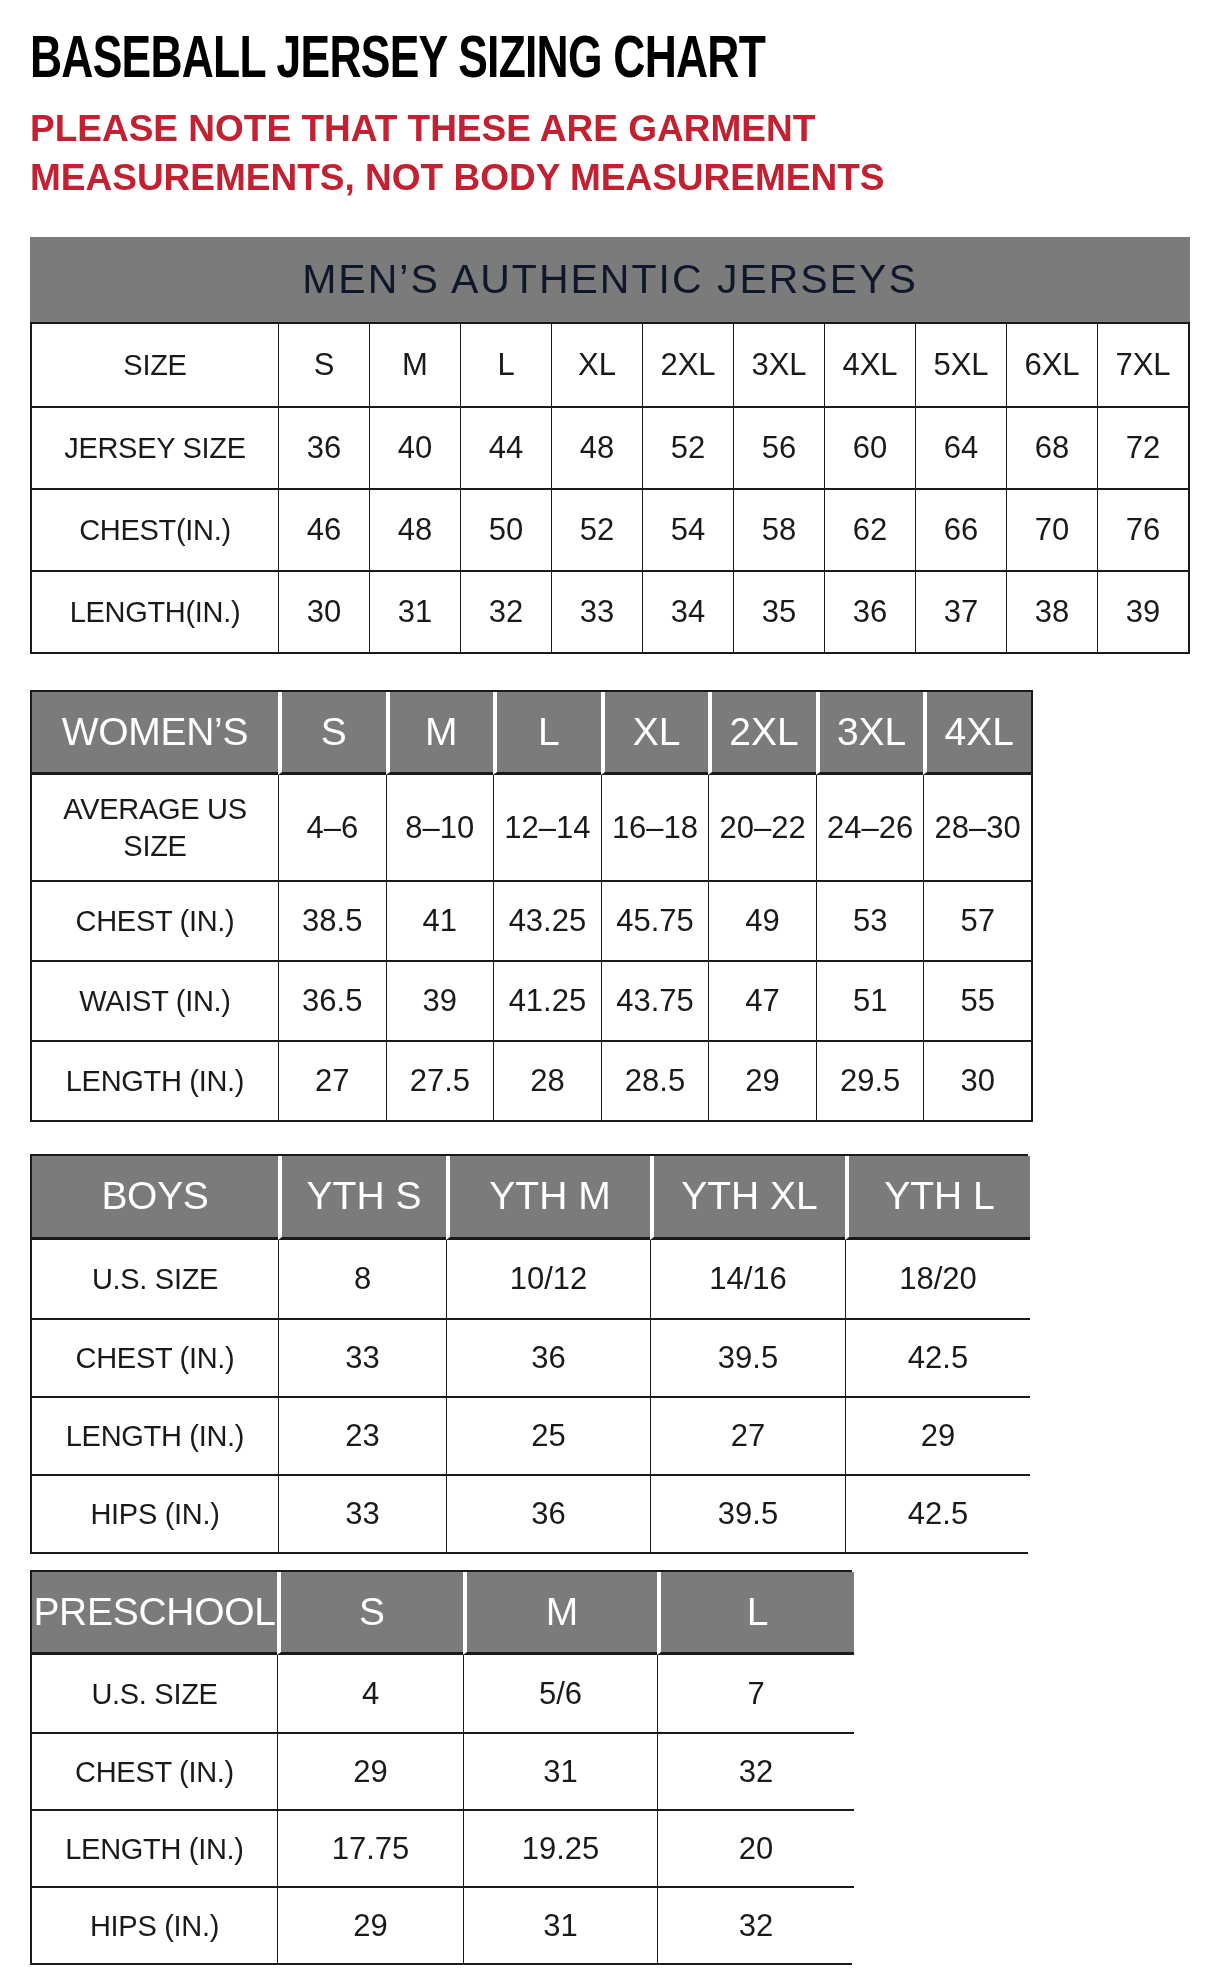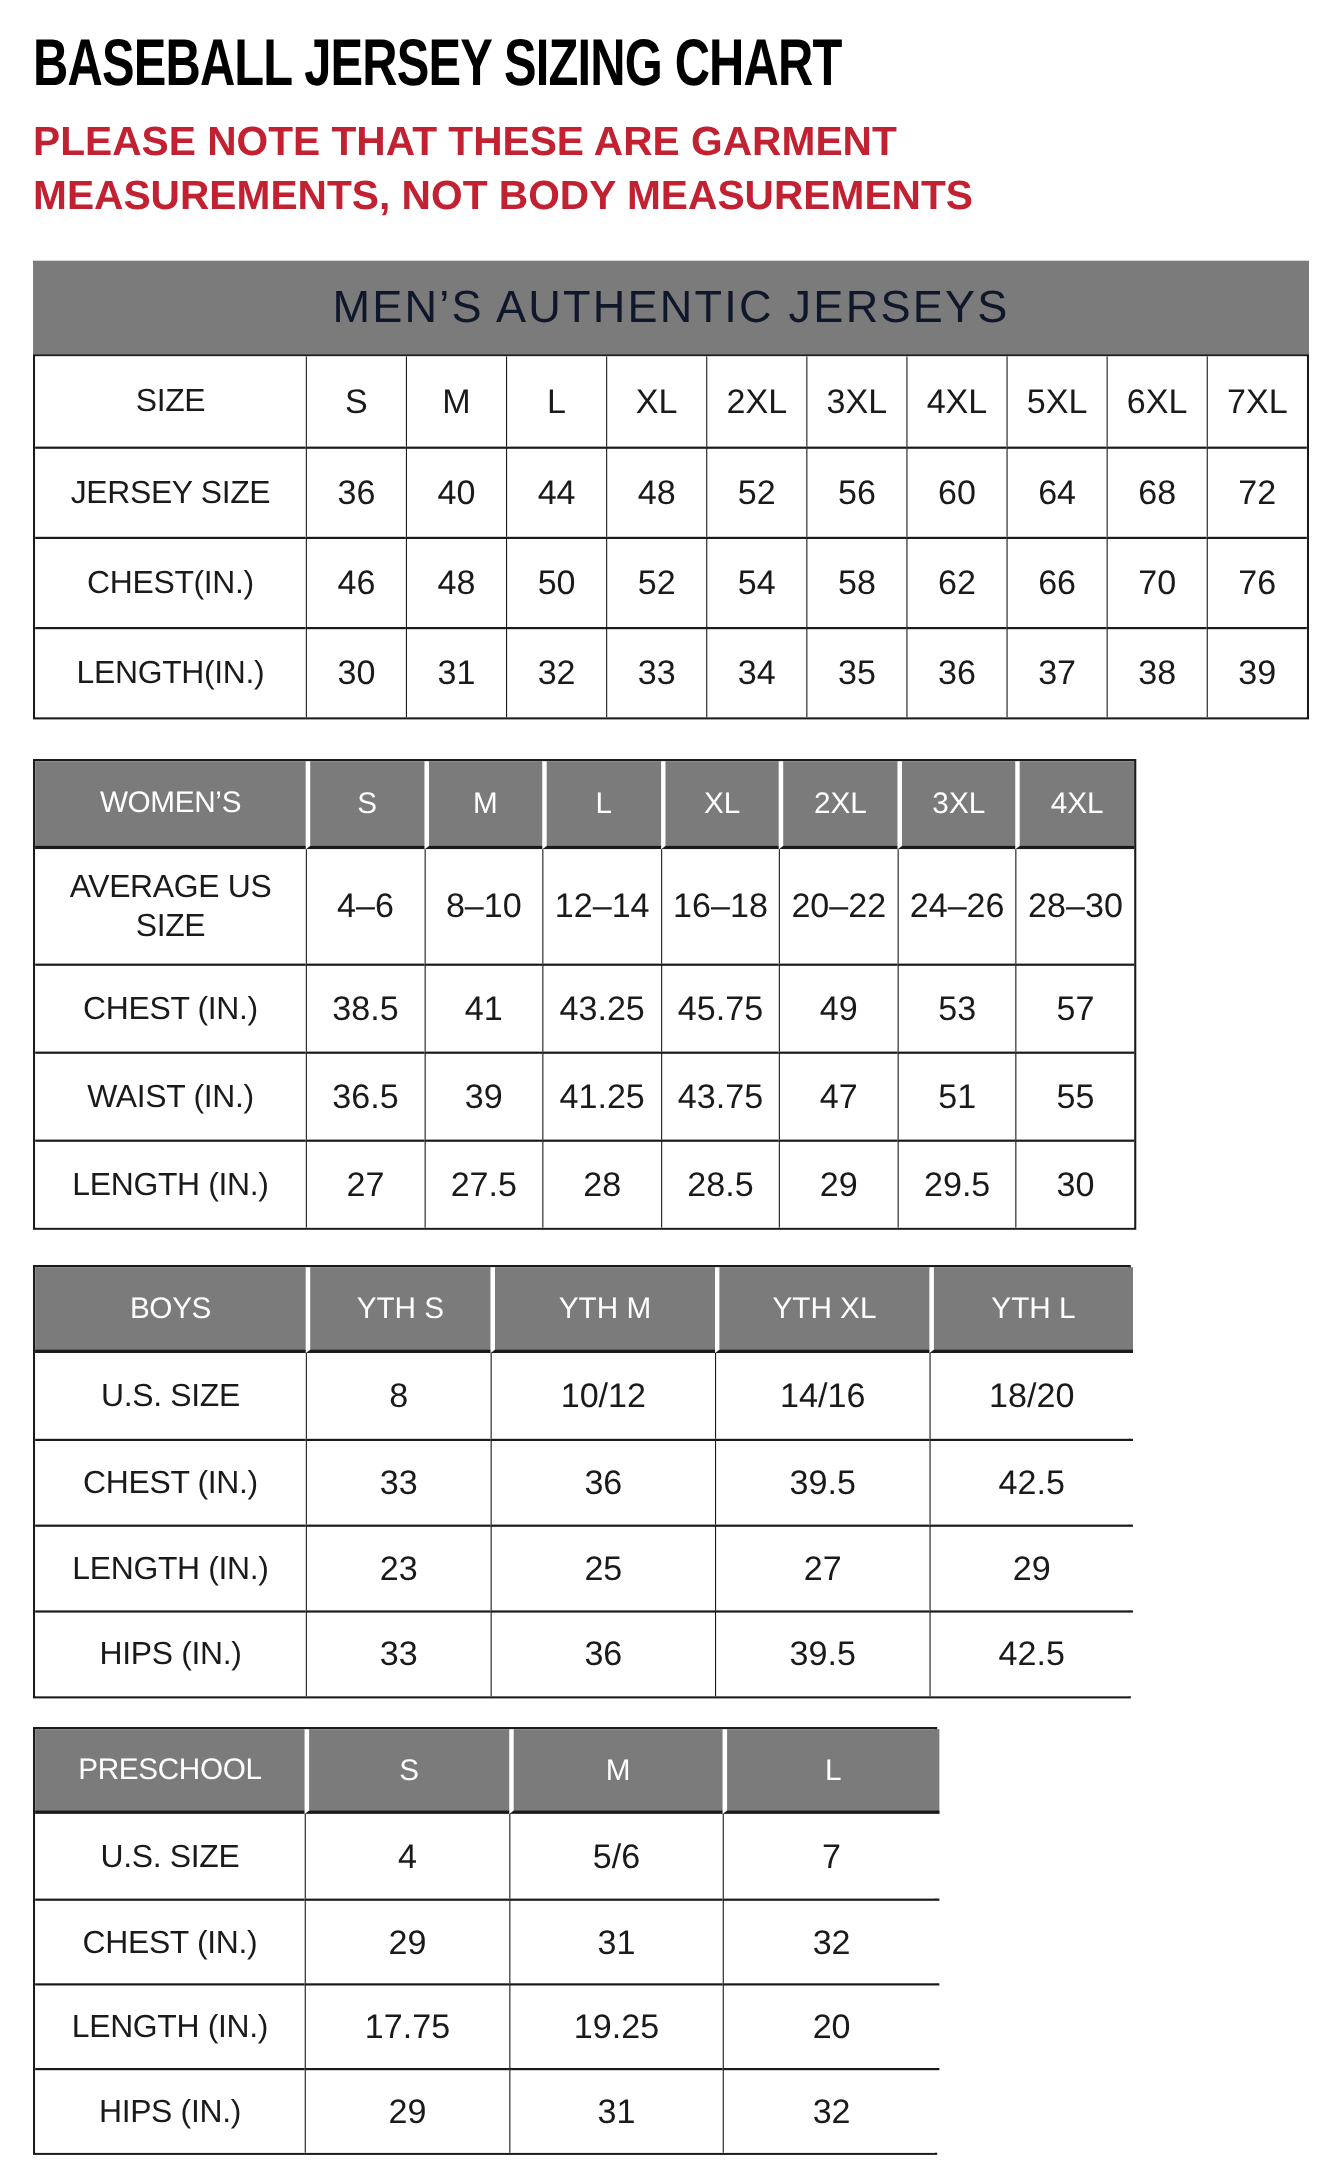--- a/index.html
+++ b/index.html
@@ -60,21 +60,21 @@
 
   
   .grid{
     display:grid;
     border:2.5px solid var(--ink);
     box-sizing:border-box;
     background:#fff;
   }
   .g-mens{grid-template-columns:246px repeat(10,1fr);width:1160px;margin-bottom:36px;}
   .g-womens{grid-template-columns:246px repeat(7,1fr);width:1003px;margin-bottom:32px;}
-  .g-boys{grid-template-columns:246px 168px 204px 195px 185px;width:998px;margin-bottom:26px;}
+  .g-boys{grid-template-columns:246px 168px 204px 195px 185px;width:998px;margin-bottom:16px;}
   .g-pre{grid-template-columns:245px 186px 194px 197px;width:822px;}
 
   .cell{
     display:flex;
     align-items:center;
     justify-content:center;
     text-align:center;
     font-size:31px;
     padding:8px 6px;
     box-sizing:border-box;
@@ -91,21 +91,21 @@
   .cell.label{
     font-size:29px;
     letter-spacing:-0.3px;
     padding:16px 22px;
     line-height:1.25;
   }
 
   .cell.head{
     background:var(--gray);
     color:#fff;
-    font-size:27px;
+    font-size:39px;
     border-bottom:3px solid var(--ink);
   }
   .cell.head.bl{border-left:4px solid #fff;}
 </style>
 </head>
 <body>
 
 <div class="page">
 
   <h1 class="title">BASEBALL JERSEY SIZING CHART</h1>

